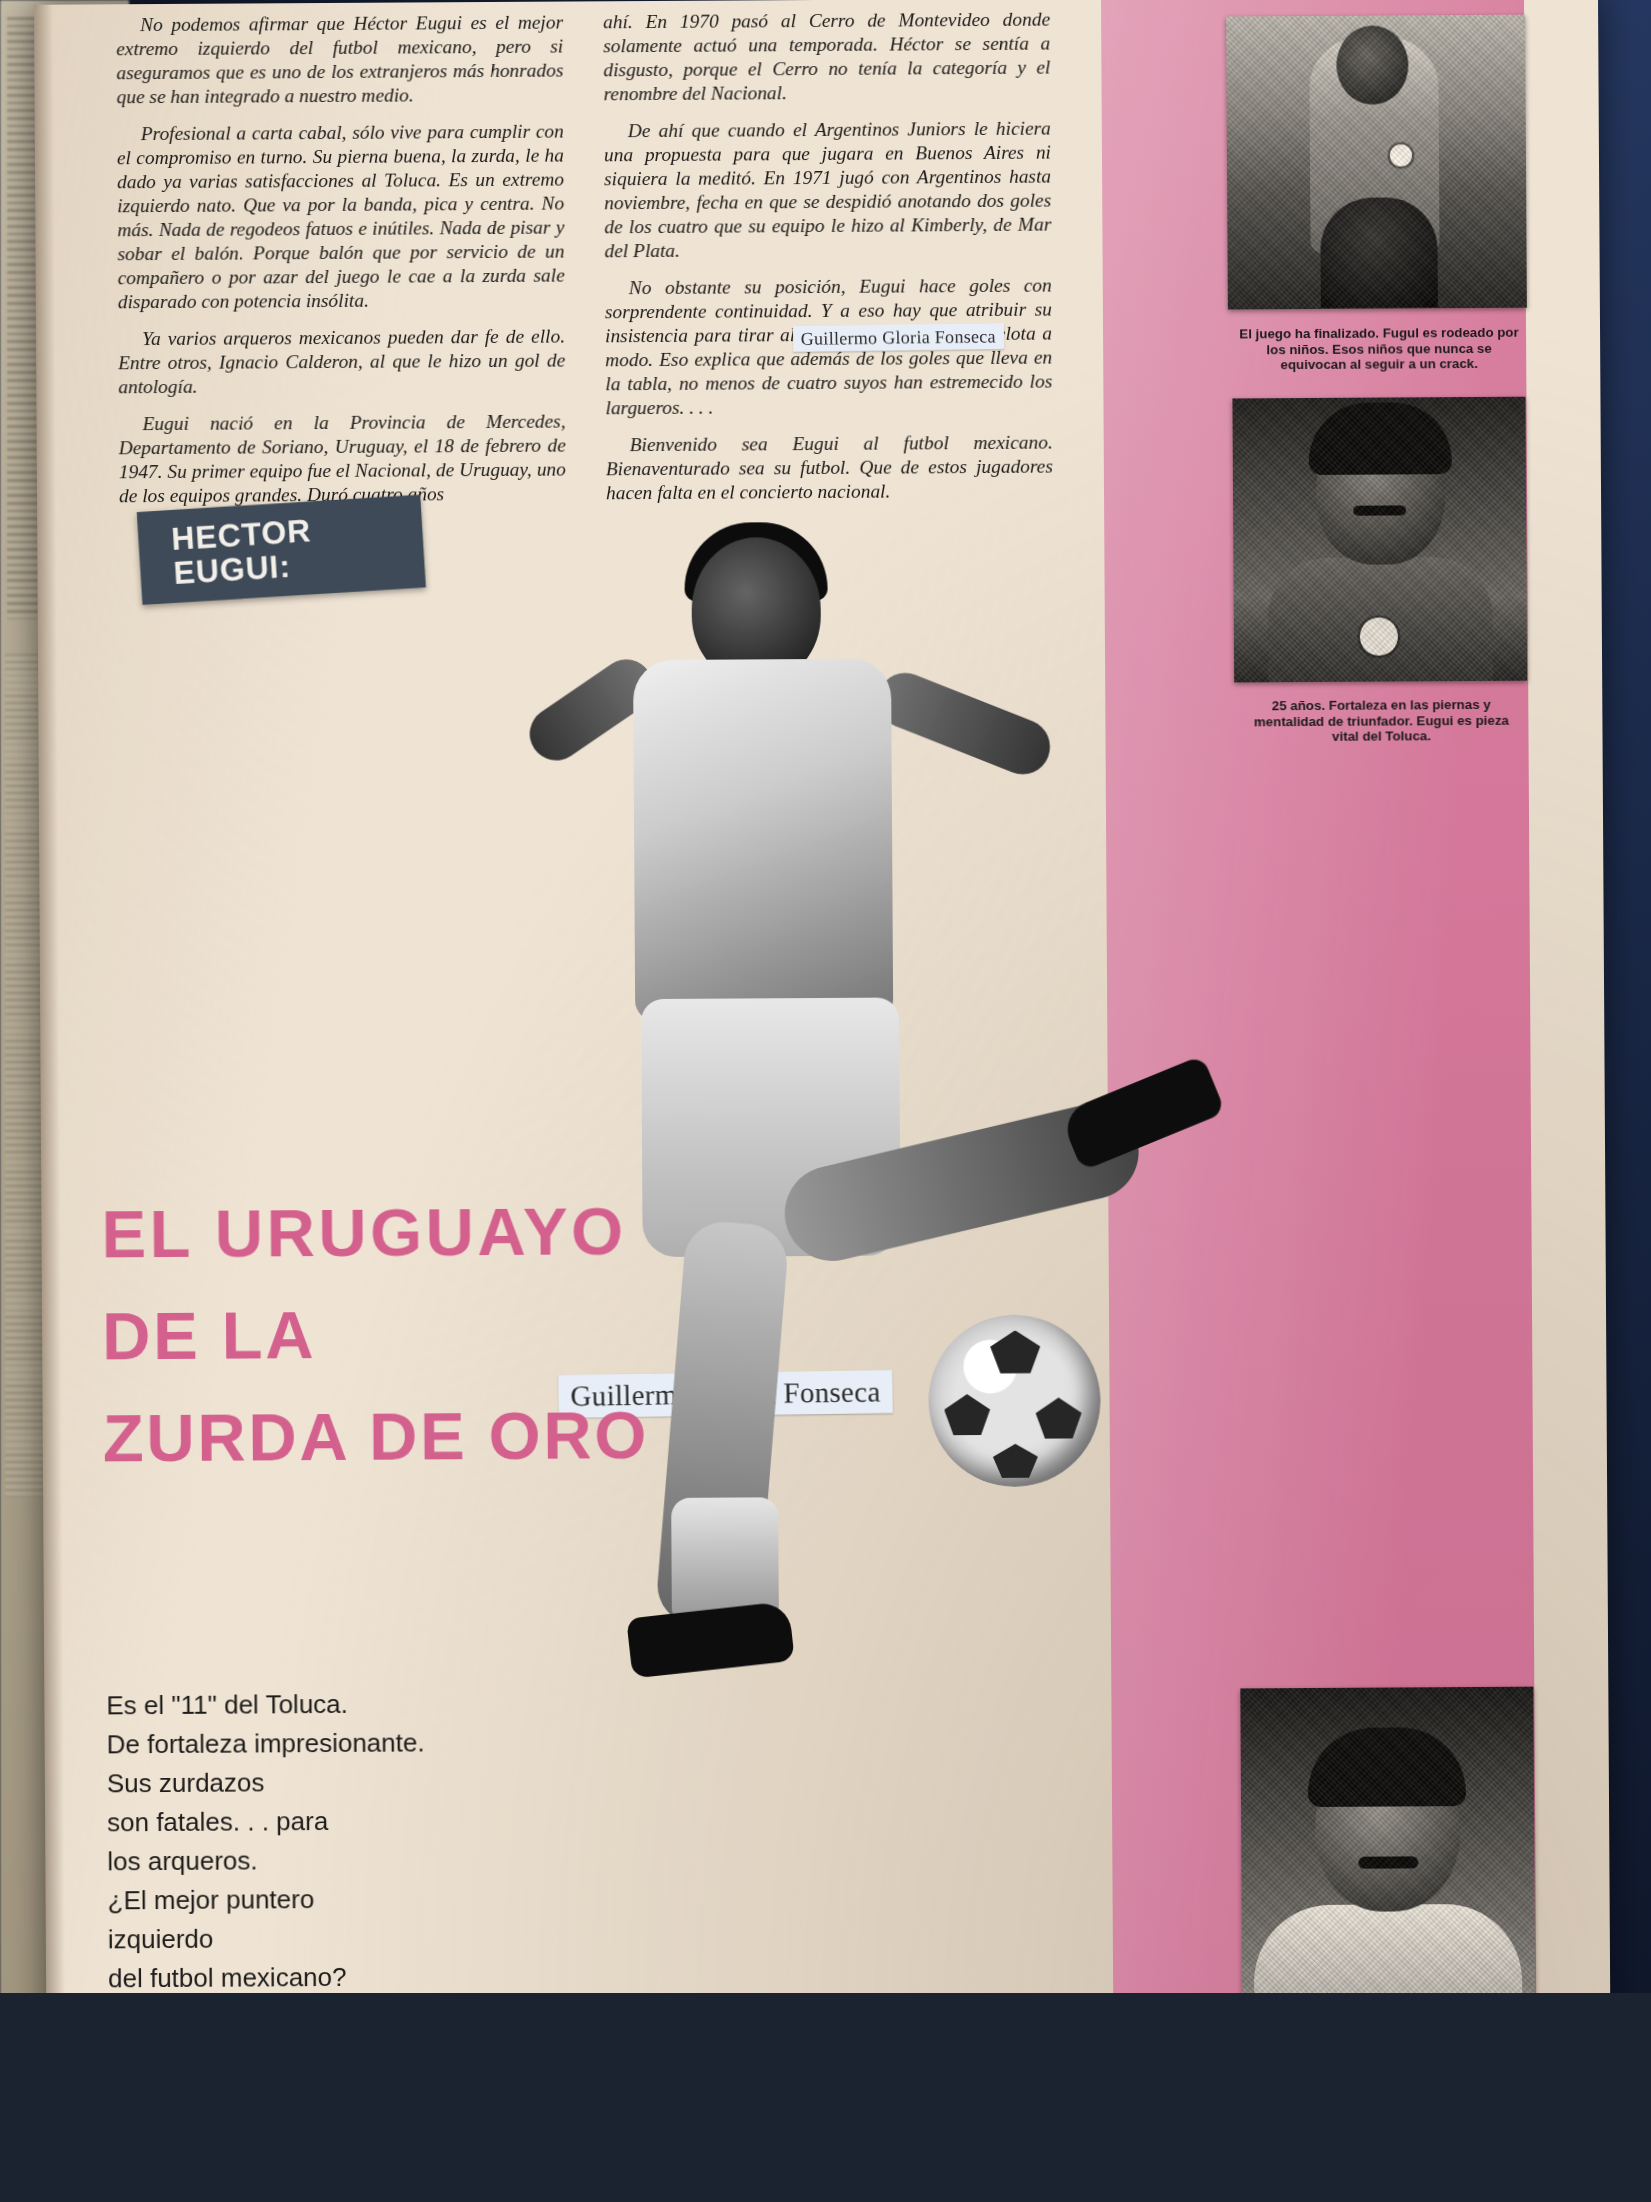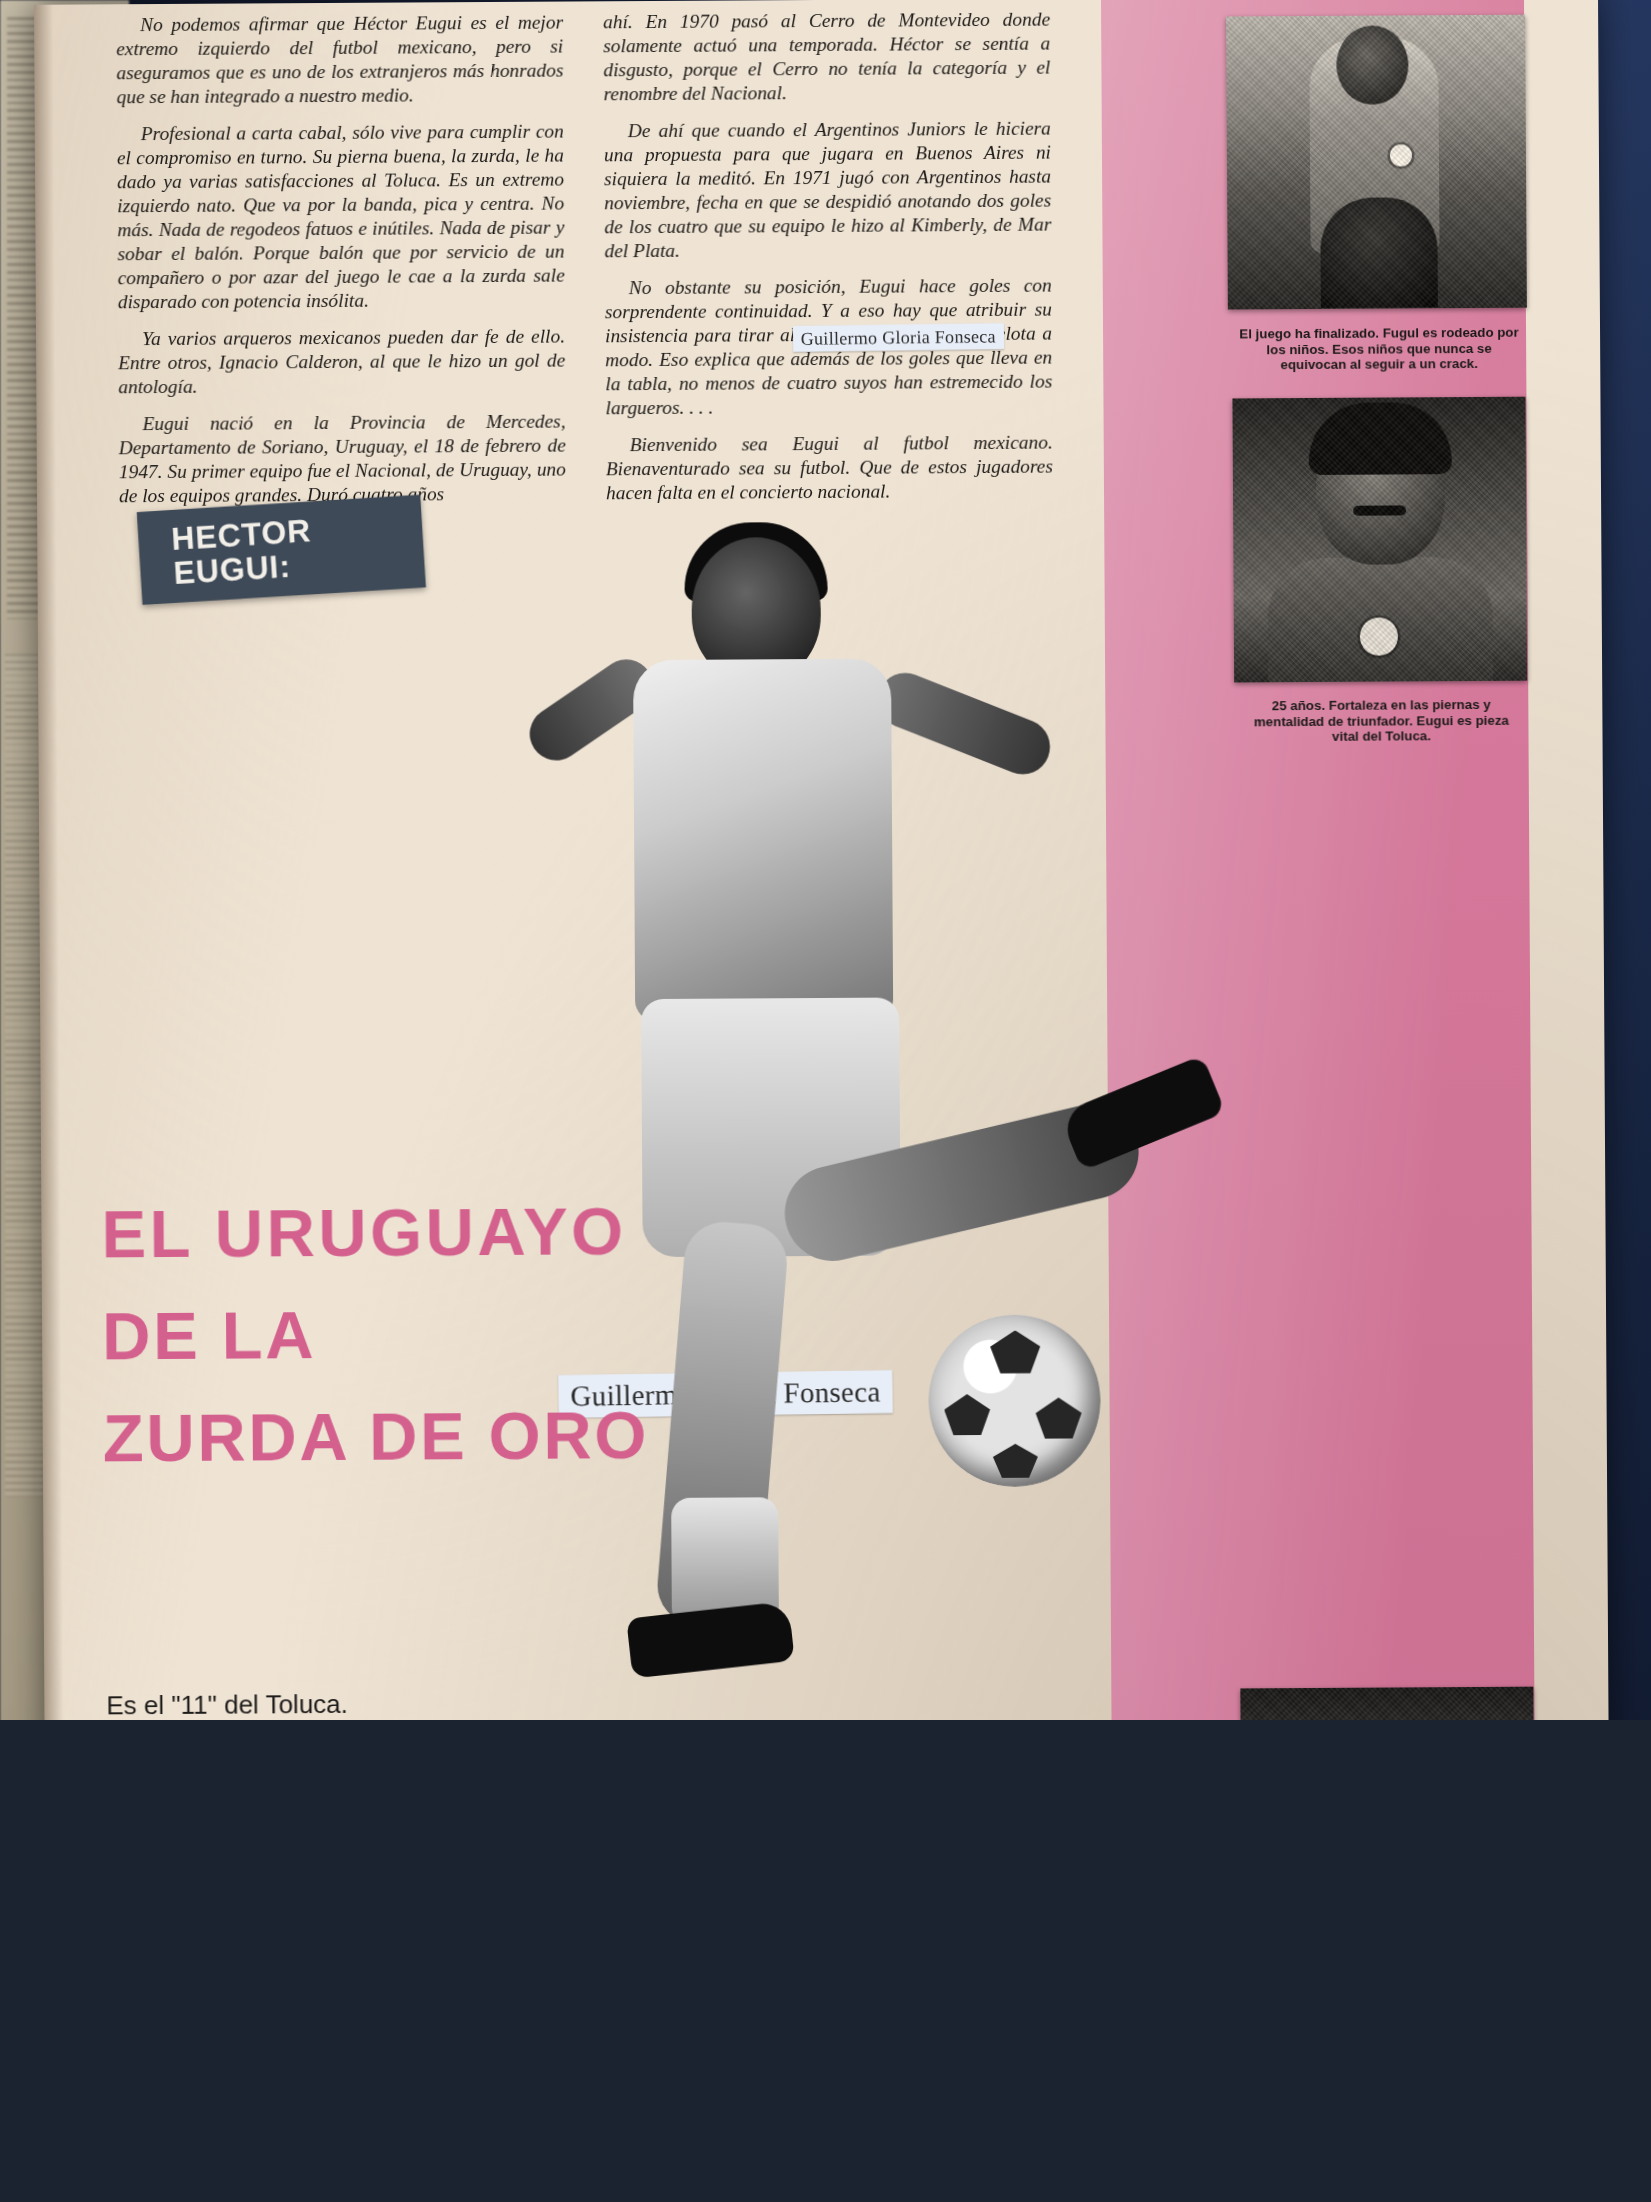--- a/index.html
+++ b/index.html
@@ -4,21 +4,21 @@
 <title>Revista — Hector Eugui</title>
 <style>
   html,body{margin:0;padding:0;}
   body{
     width:1652px;height:2203px;
     background:#1b2230;
     font-family:"Liberation Serif", serif;
     overflow:hidden;
   }
   
-  .scene{position:relative;width:1652px;height:1720px;overflow:hidden;
+  .scene{position:relative;width:1652px;height:1993px;overflow:hidden;
     background:
       radial-gradient(circle at 92% 4%, #2c3f66 0%, #16213c 38%, #0f1526 70%),
       linear-gradient(110deg,#101624 0%,#1d2536 45%,#0c1120 100%);
   }
   .bg-newsprint{
     position:absolute;left:0;top:0;width:129px;height:2203px;
     background:linear-gradient(180deg,#cfc5ae,#b9ae95 40%,#a79b82 100%);
     filter:blur(0.9px);opacity:.95;
   }
   .bg-newsprint:before{

